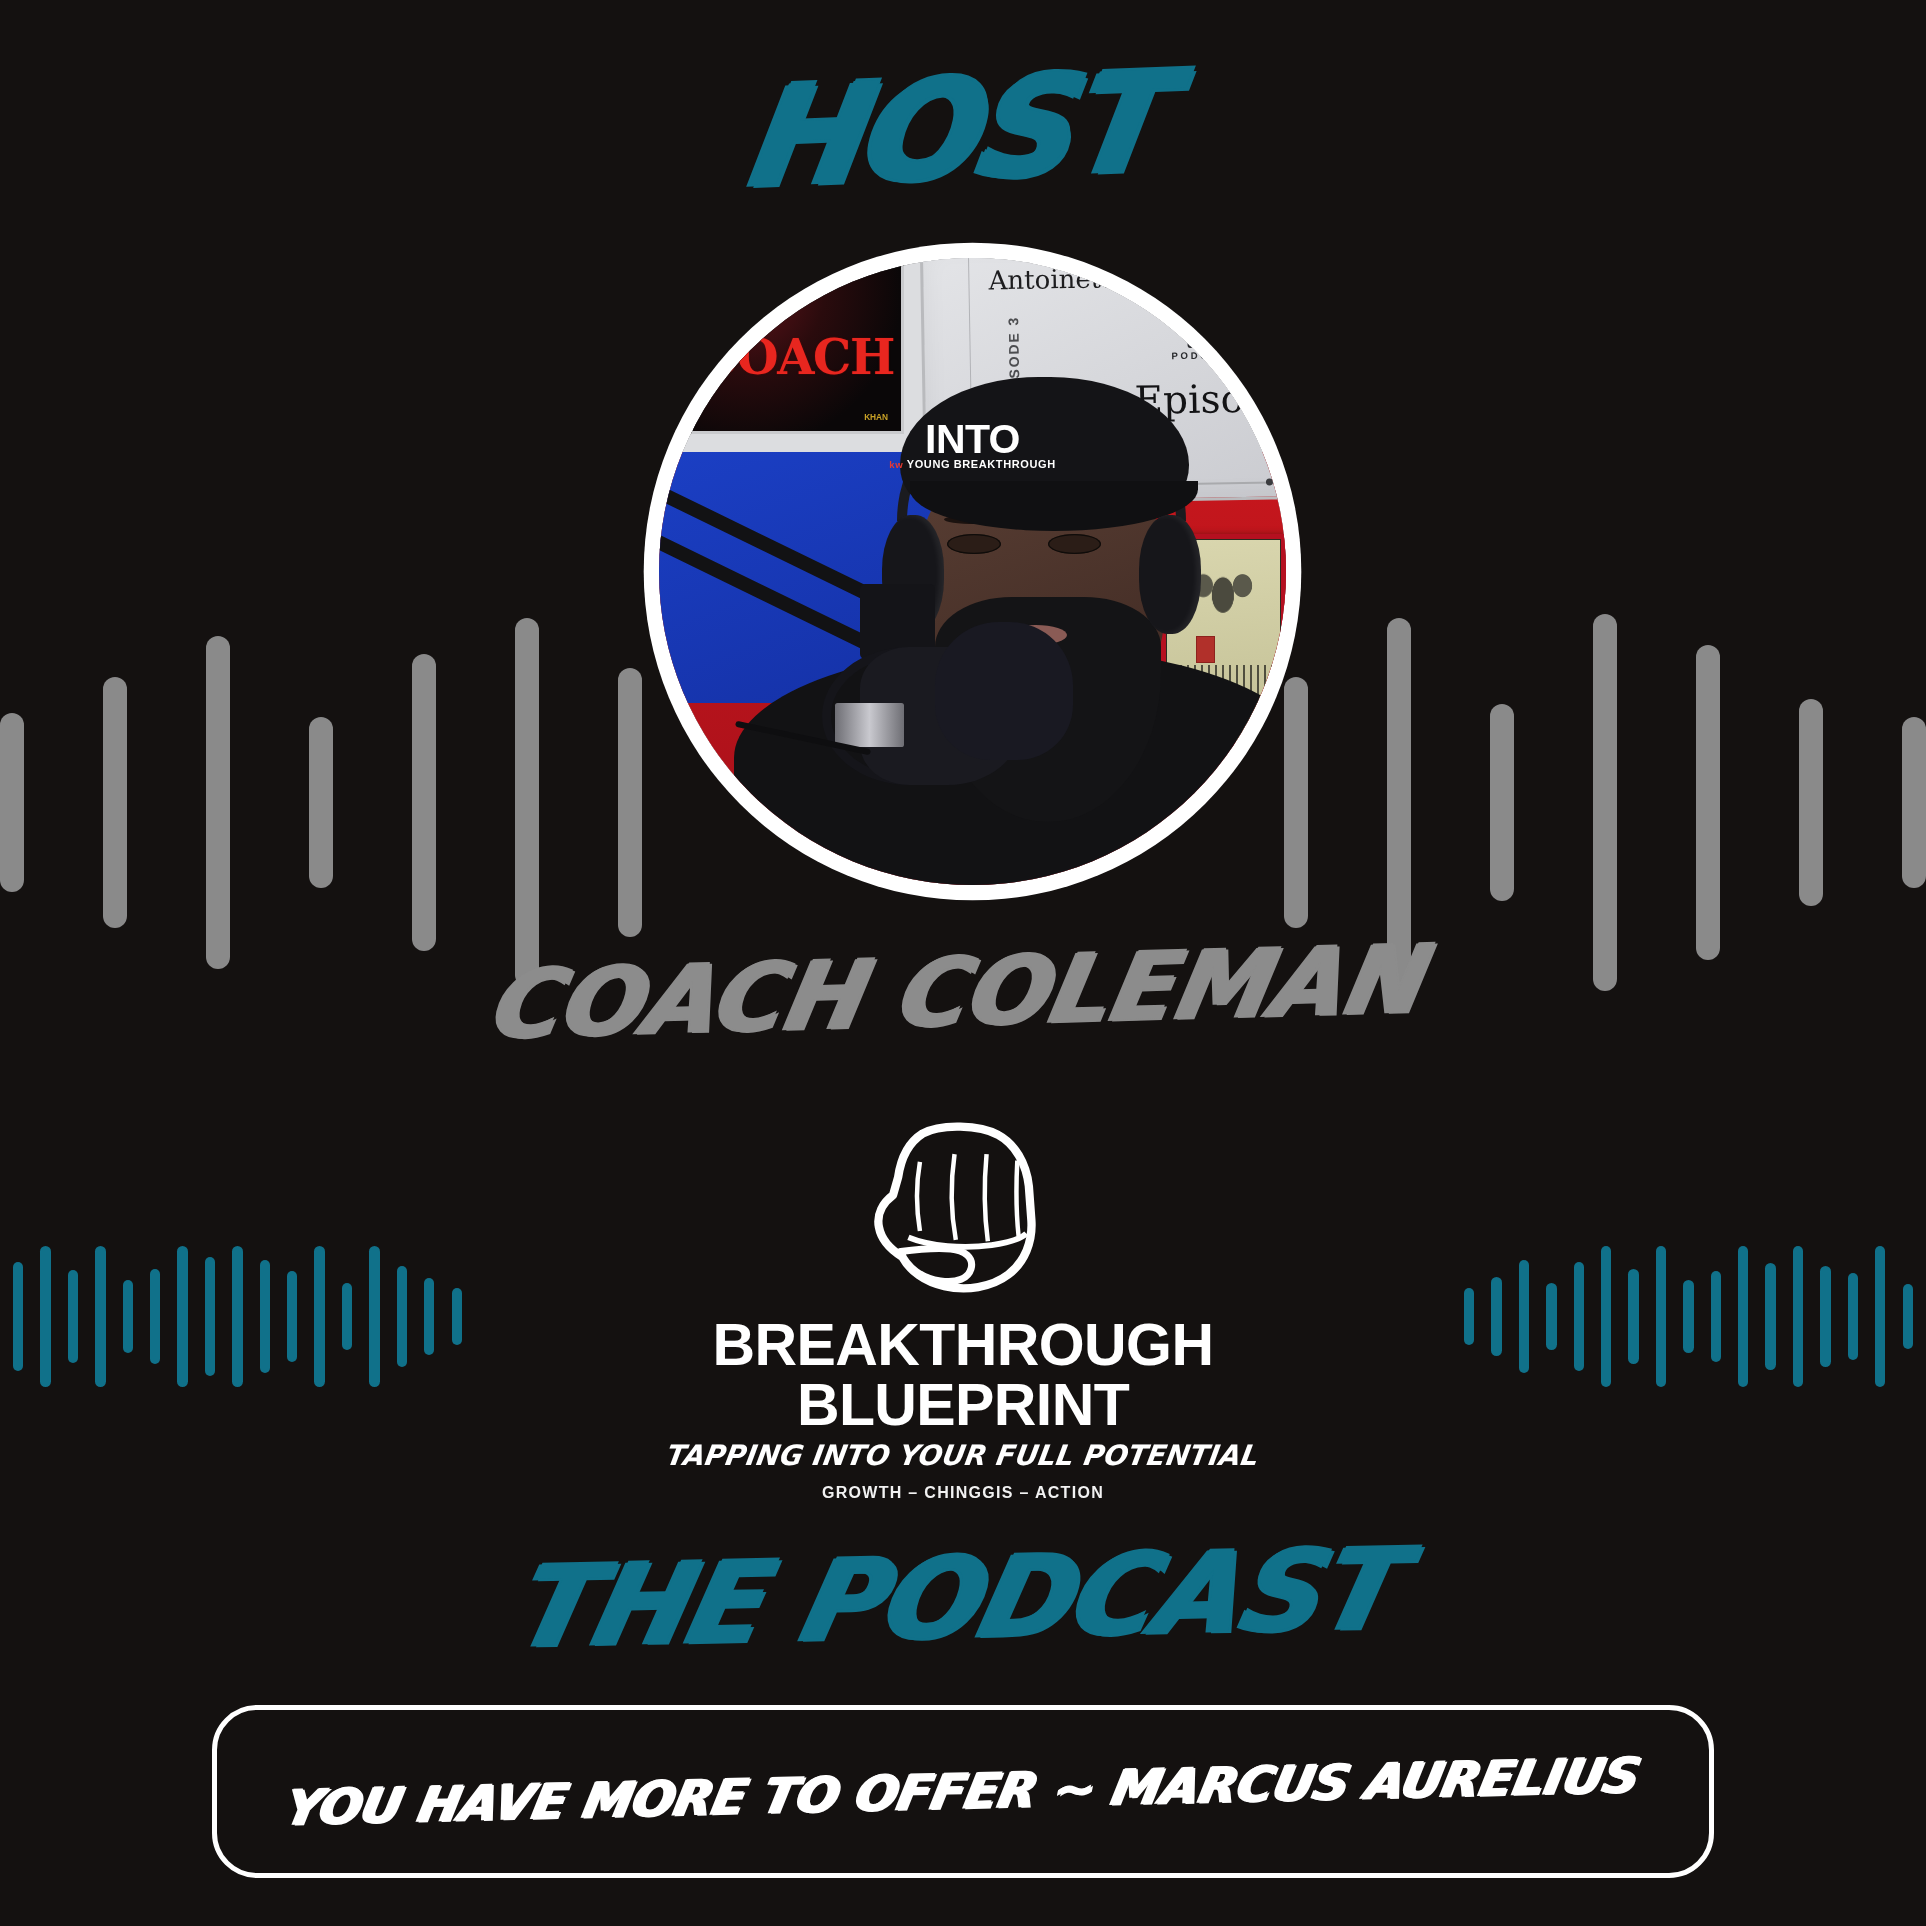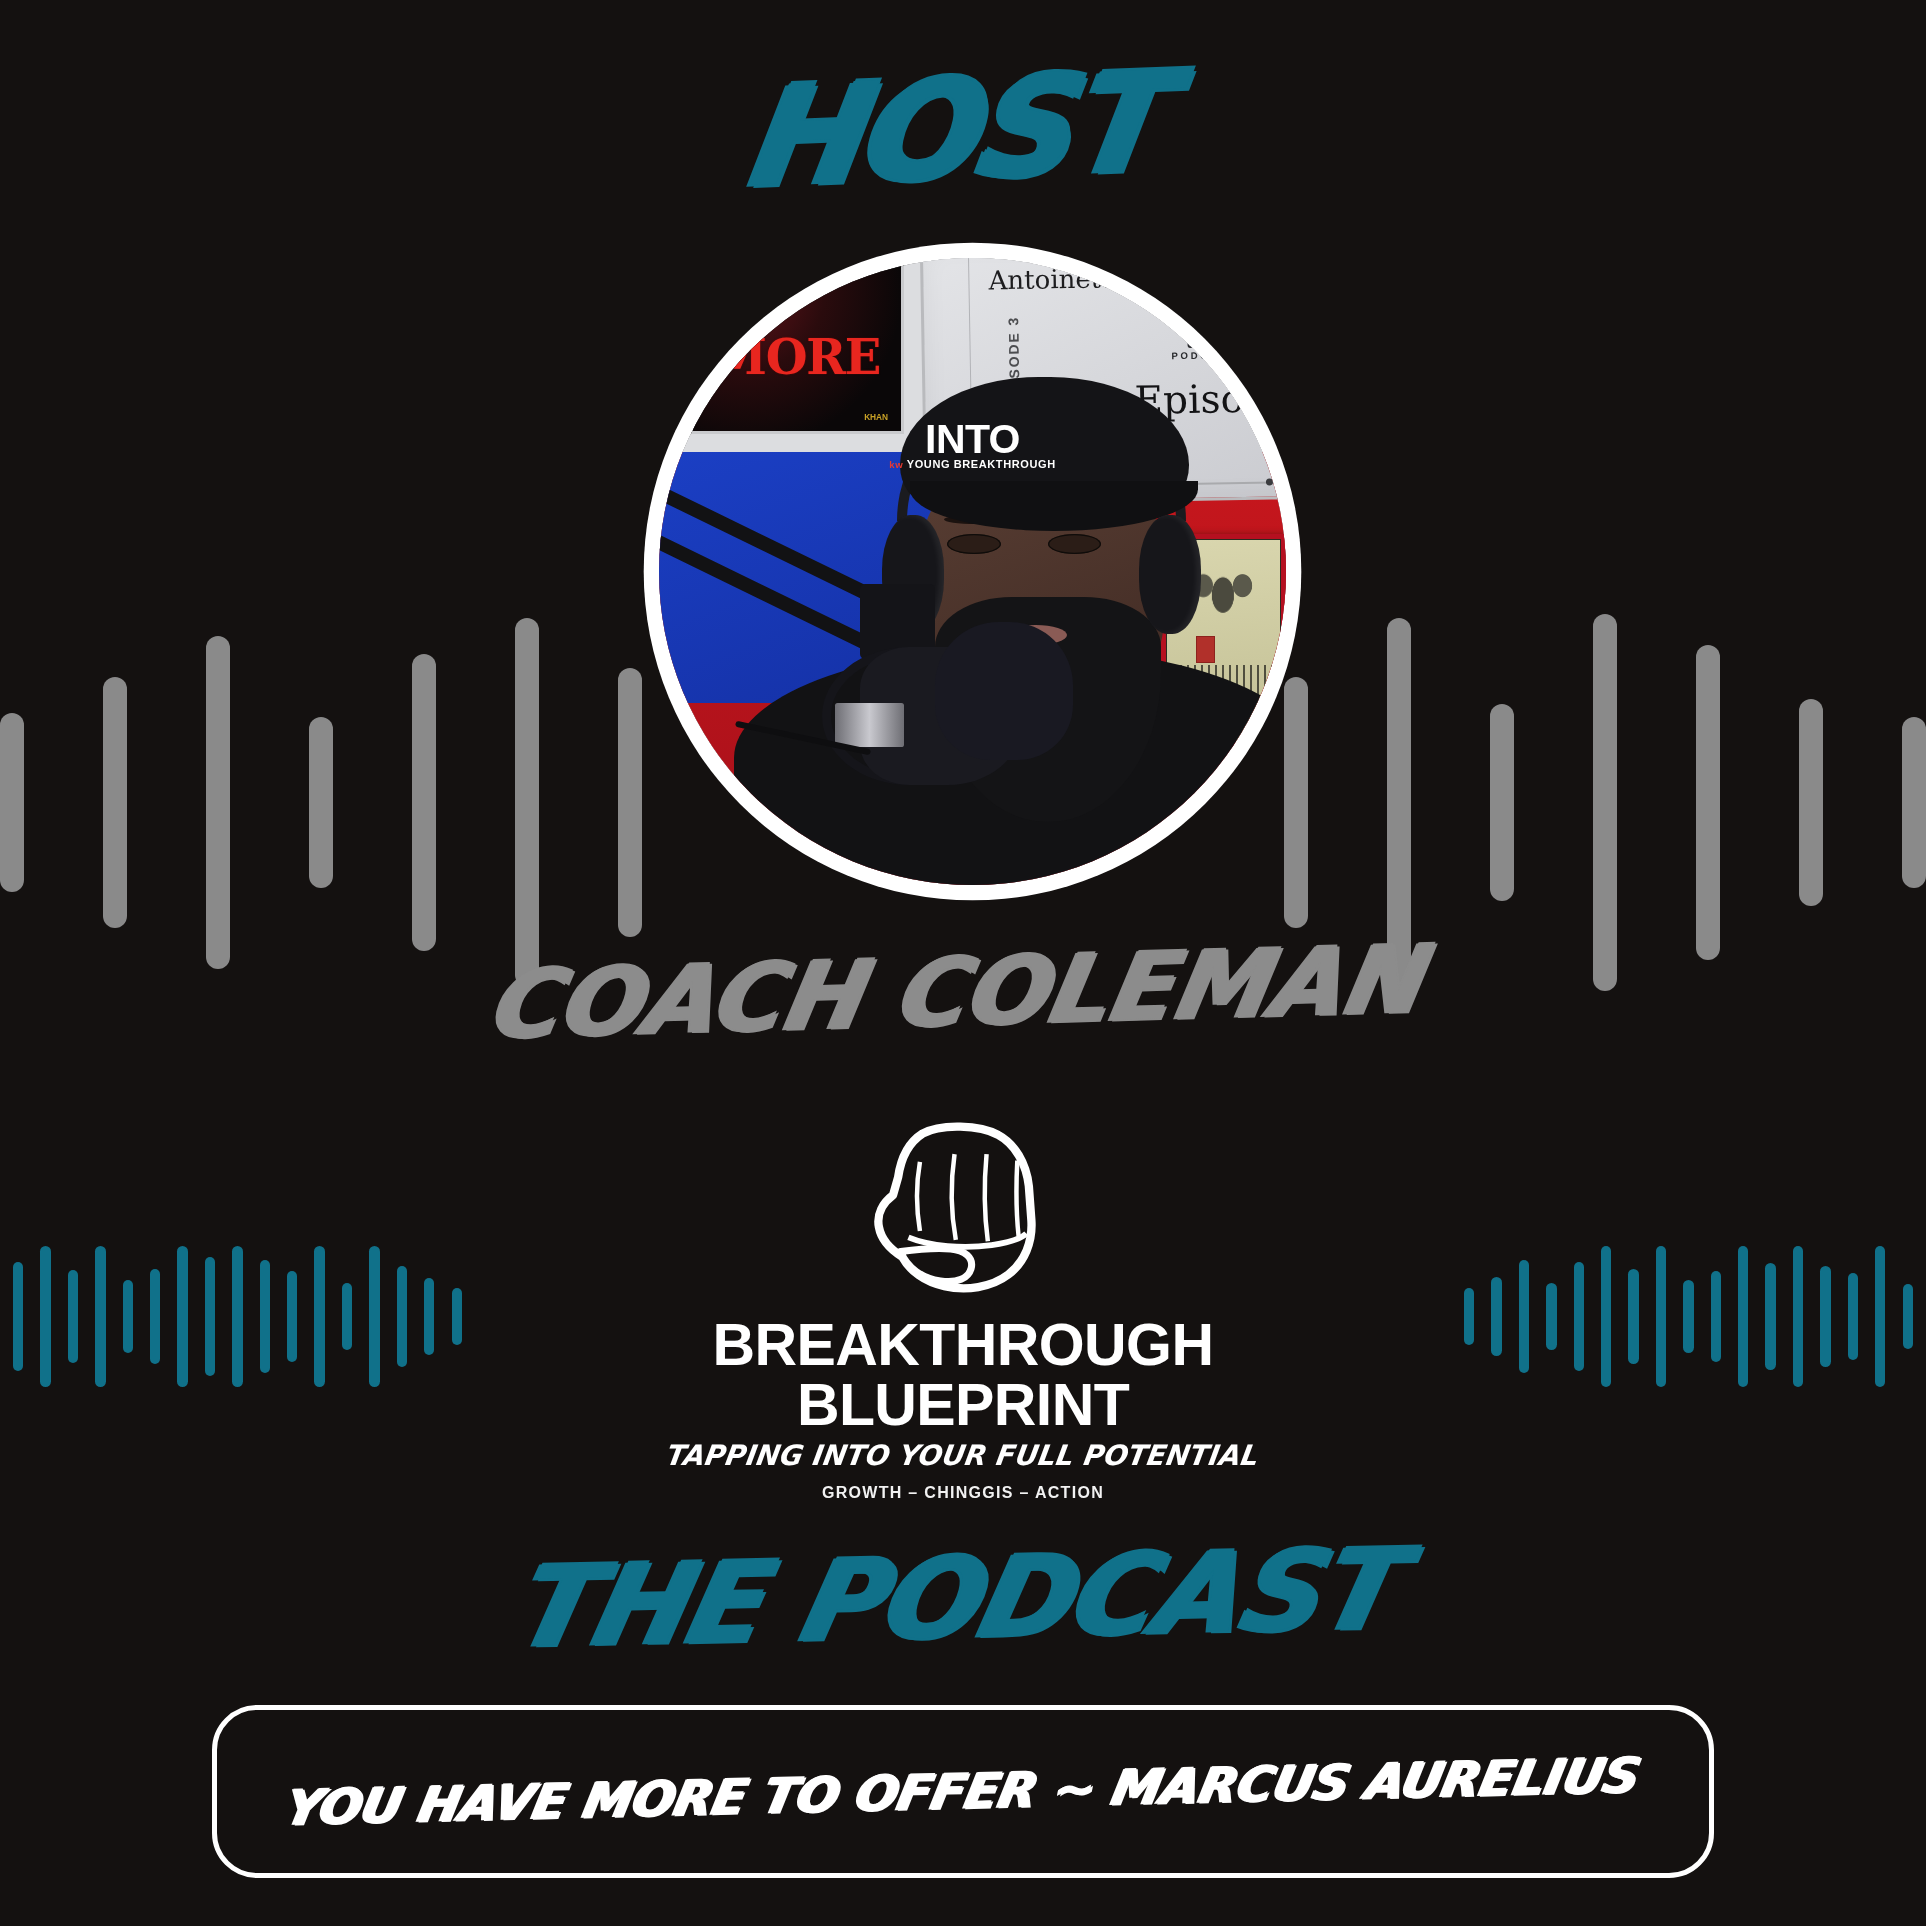--- a/index.html
+++ b/index.html
@@ -376,21 +376,21 @@
   <div class="portrait-wrap">
     <div class="portrait">
 
       <div class="bd-wall"></div>
       <div class="bd-flag-red"></div>
       <div class="bd-wall-top"></div>
       <div class="bd-flag-blue"></div>
 
       <div class="poster-zion">
         <div class="zion-bg"></div>
-        <div class="zion-txt">MORE</div>
+        <div class="zion-txt">COACH</div>
         <div class="zion-mark">KHAN</div>
       </div>
 
       <div class="player-card">
         <div class="pc-divider"></div>
         <div class="pc-guest">Antoinette Perez</div>
         <div class="pc-side">S:1 EPISODE 3</div>
         <div class="pc-badge">
           <span class="pc-badge-ring">INSTRUCTOR NOTES</span>
           <span class="pc-badge-book"></span>

